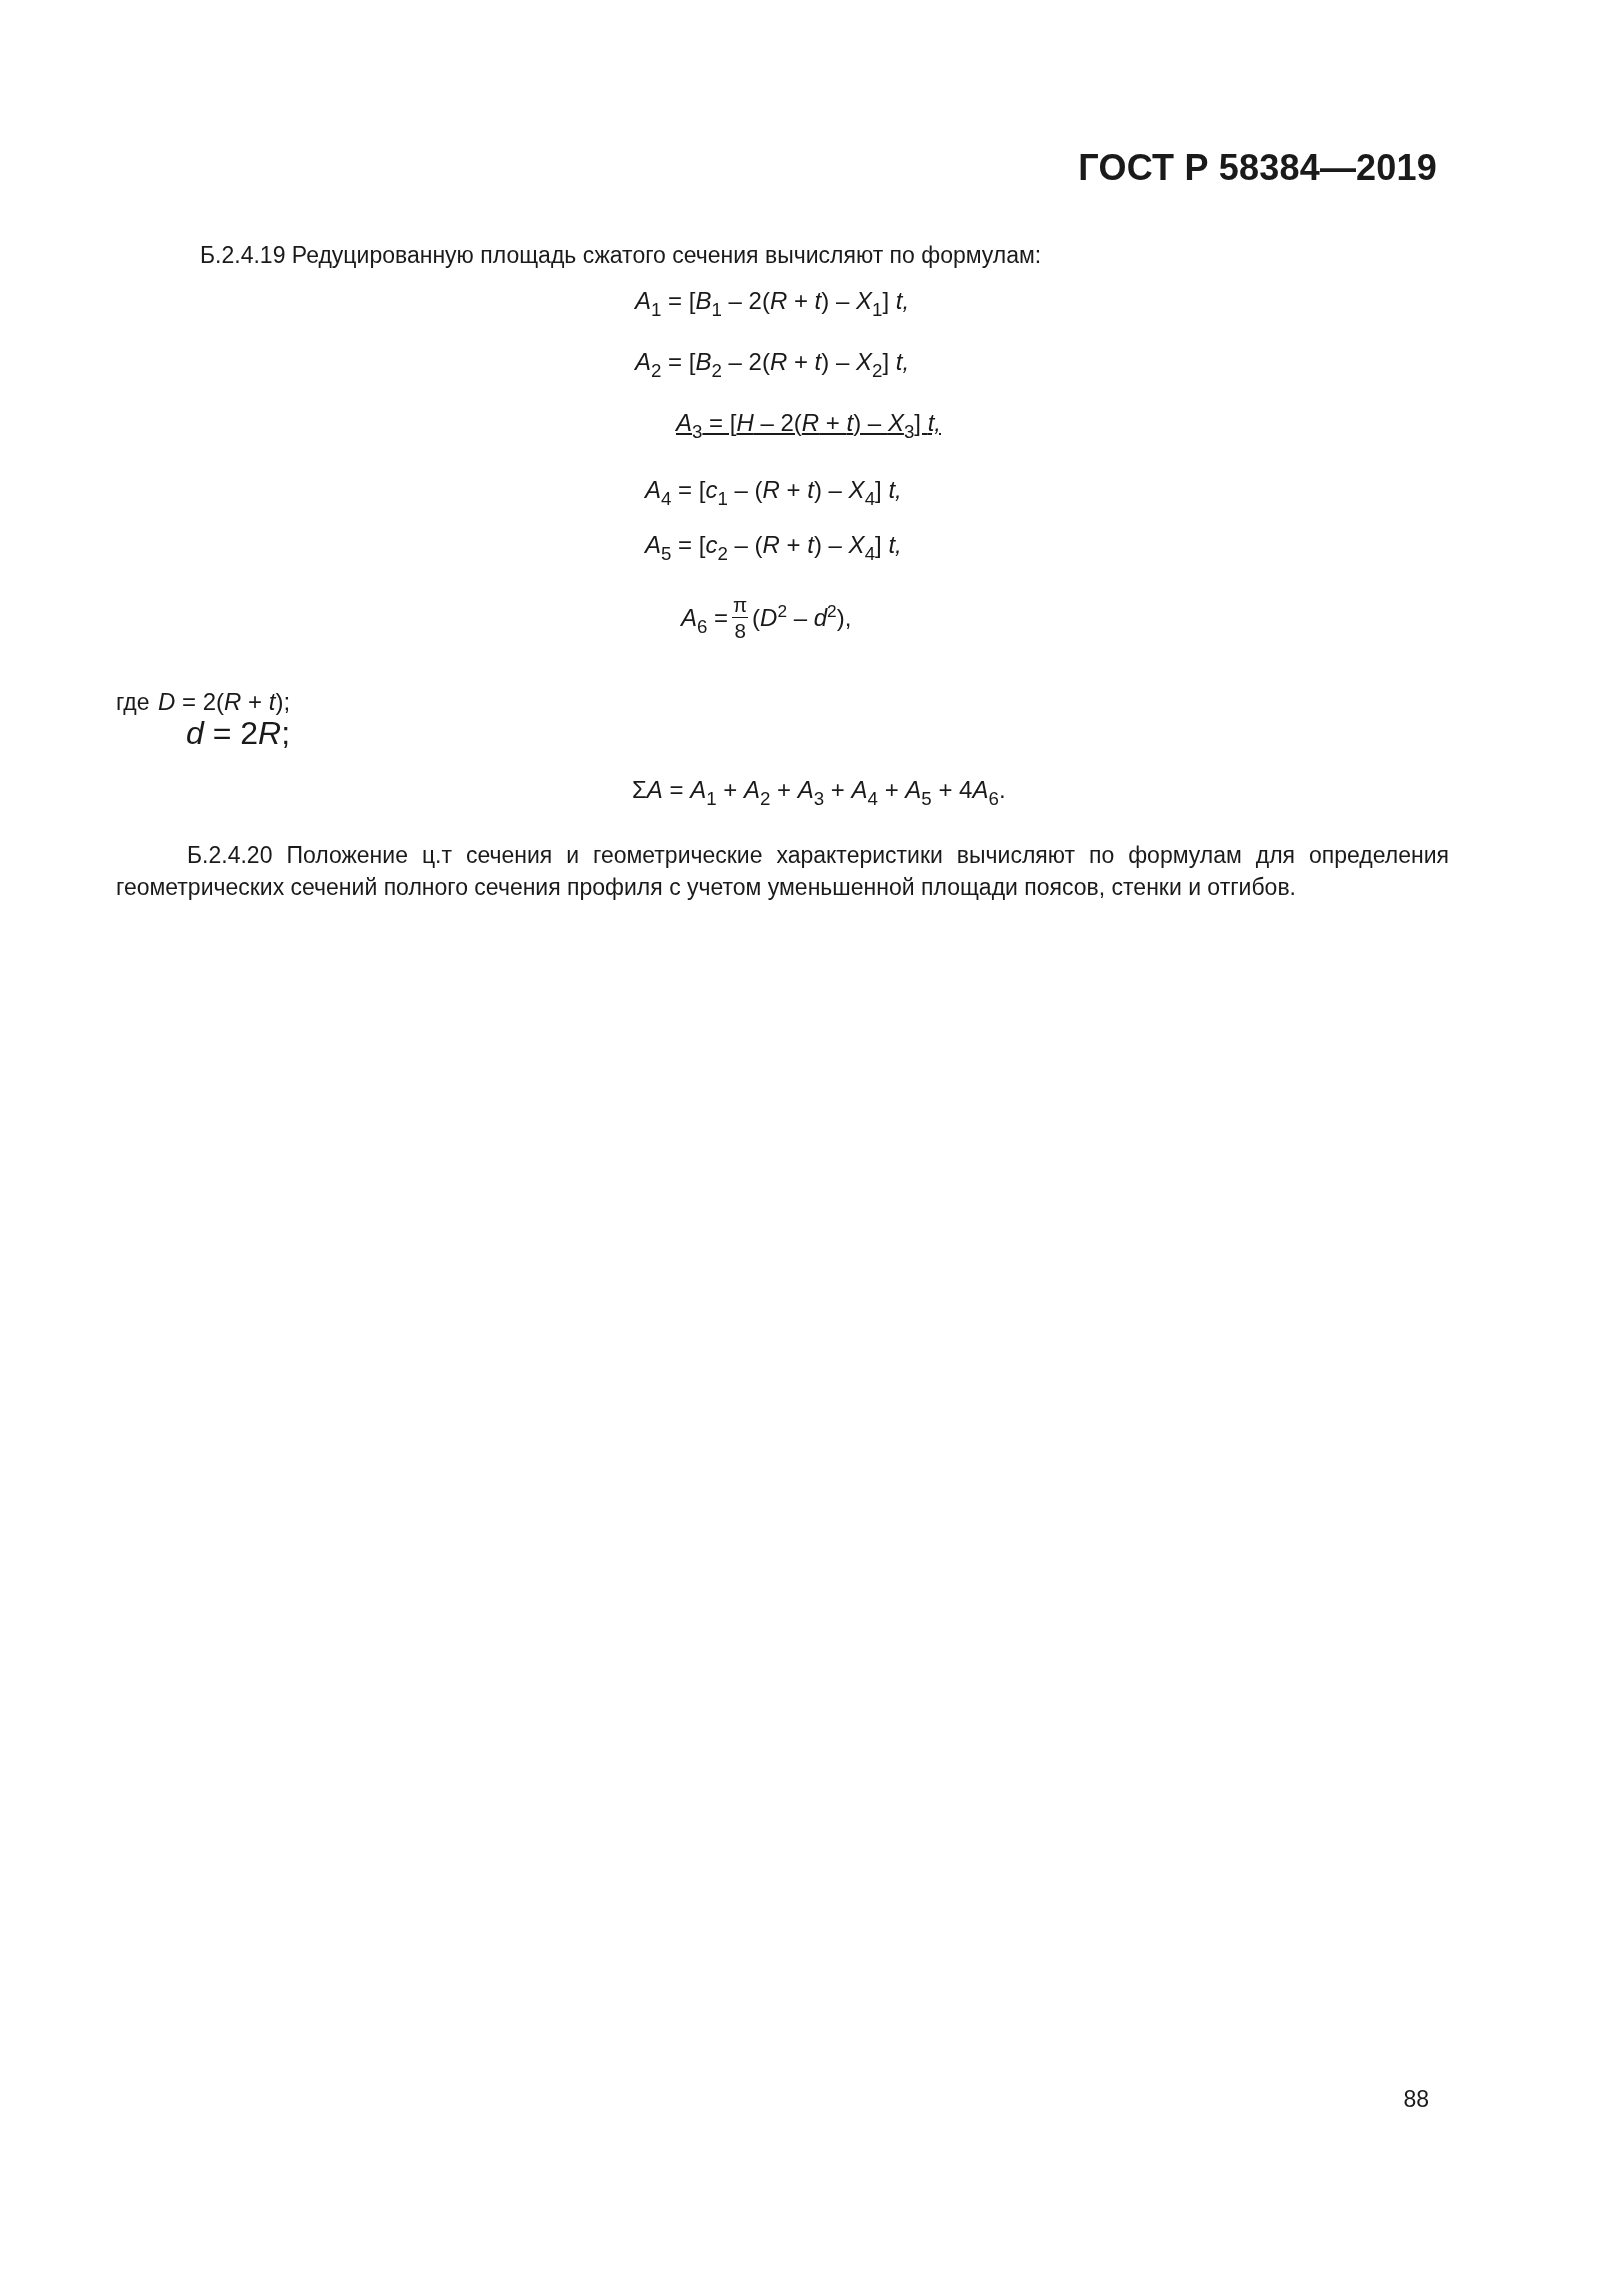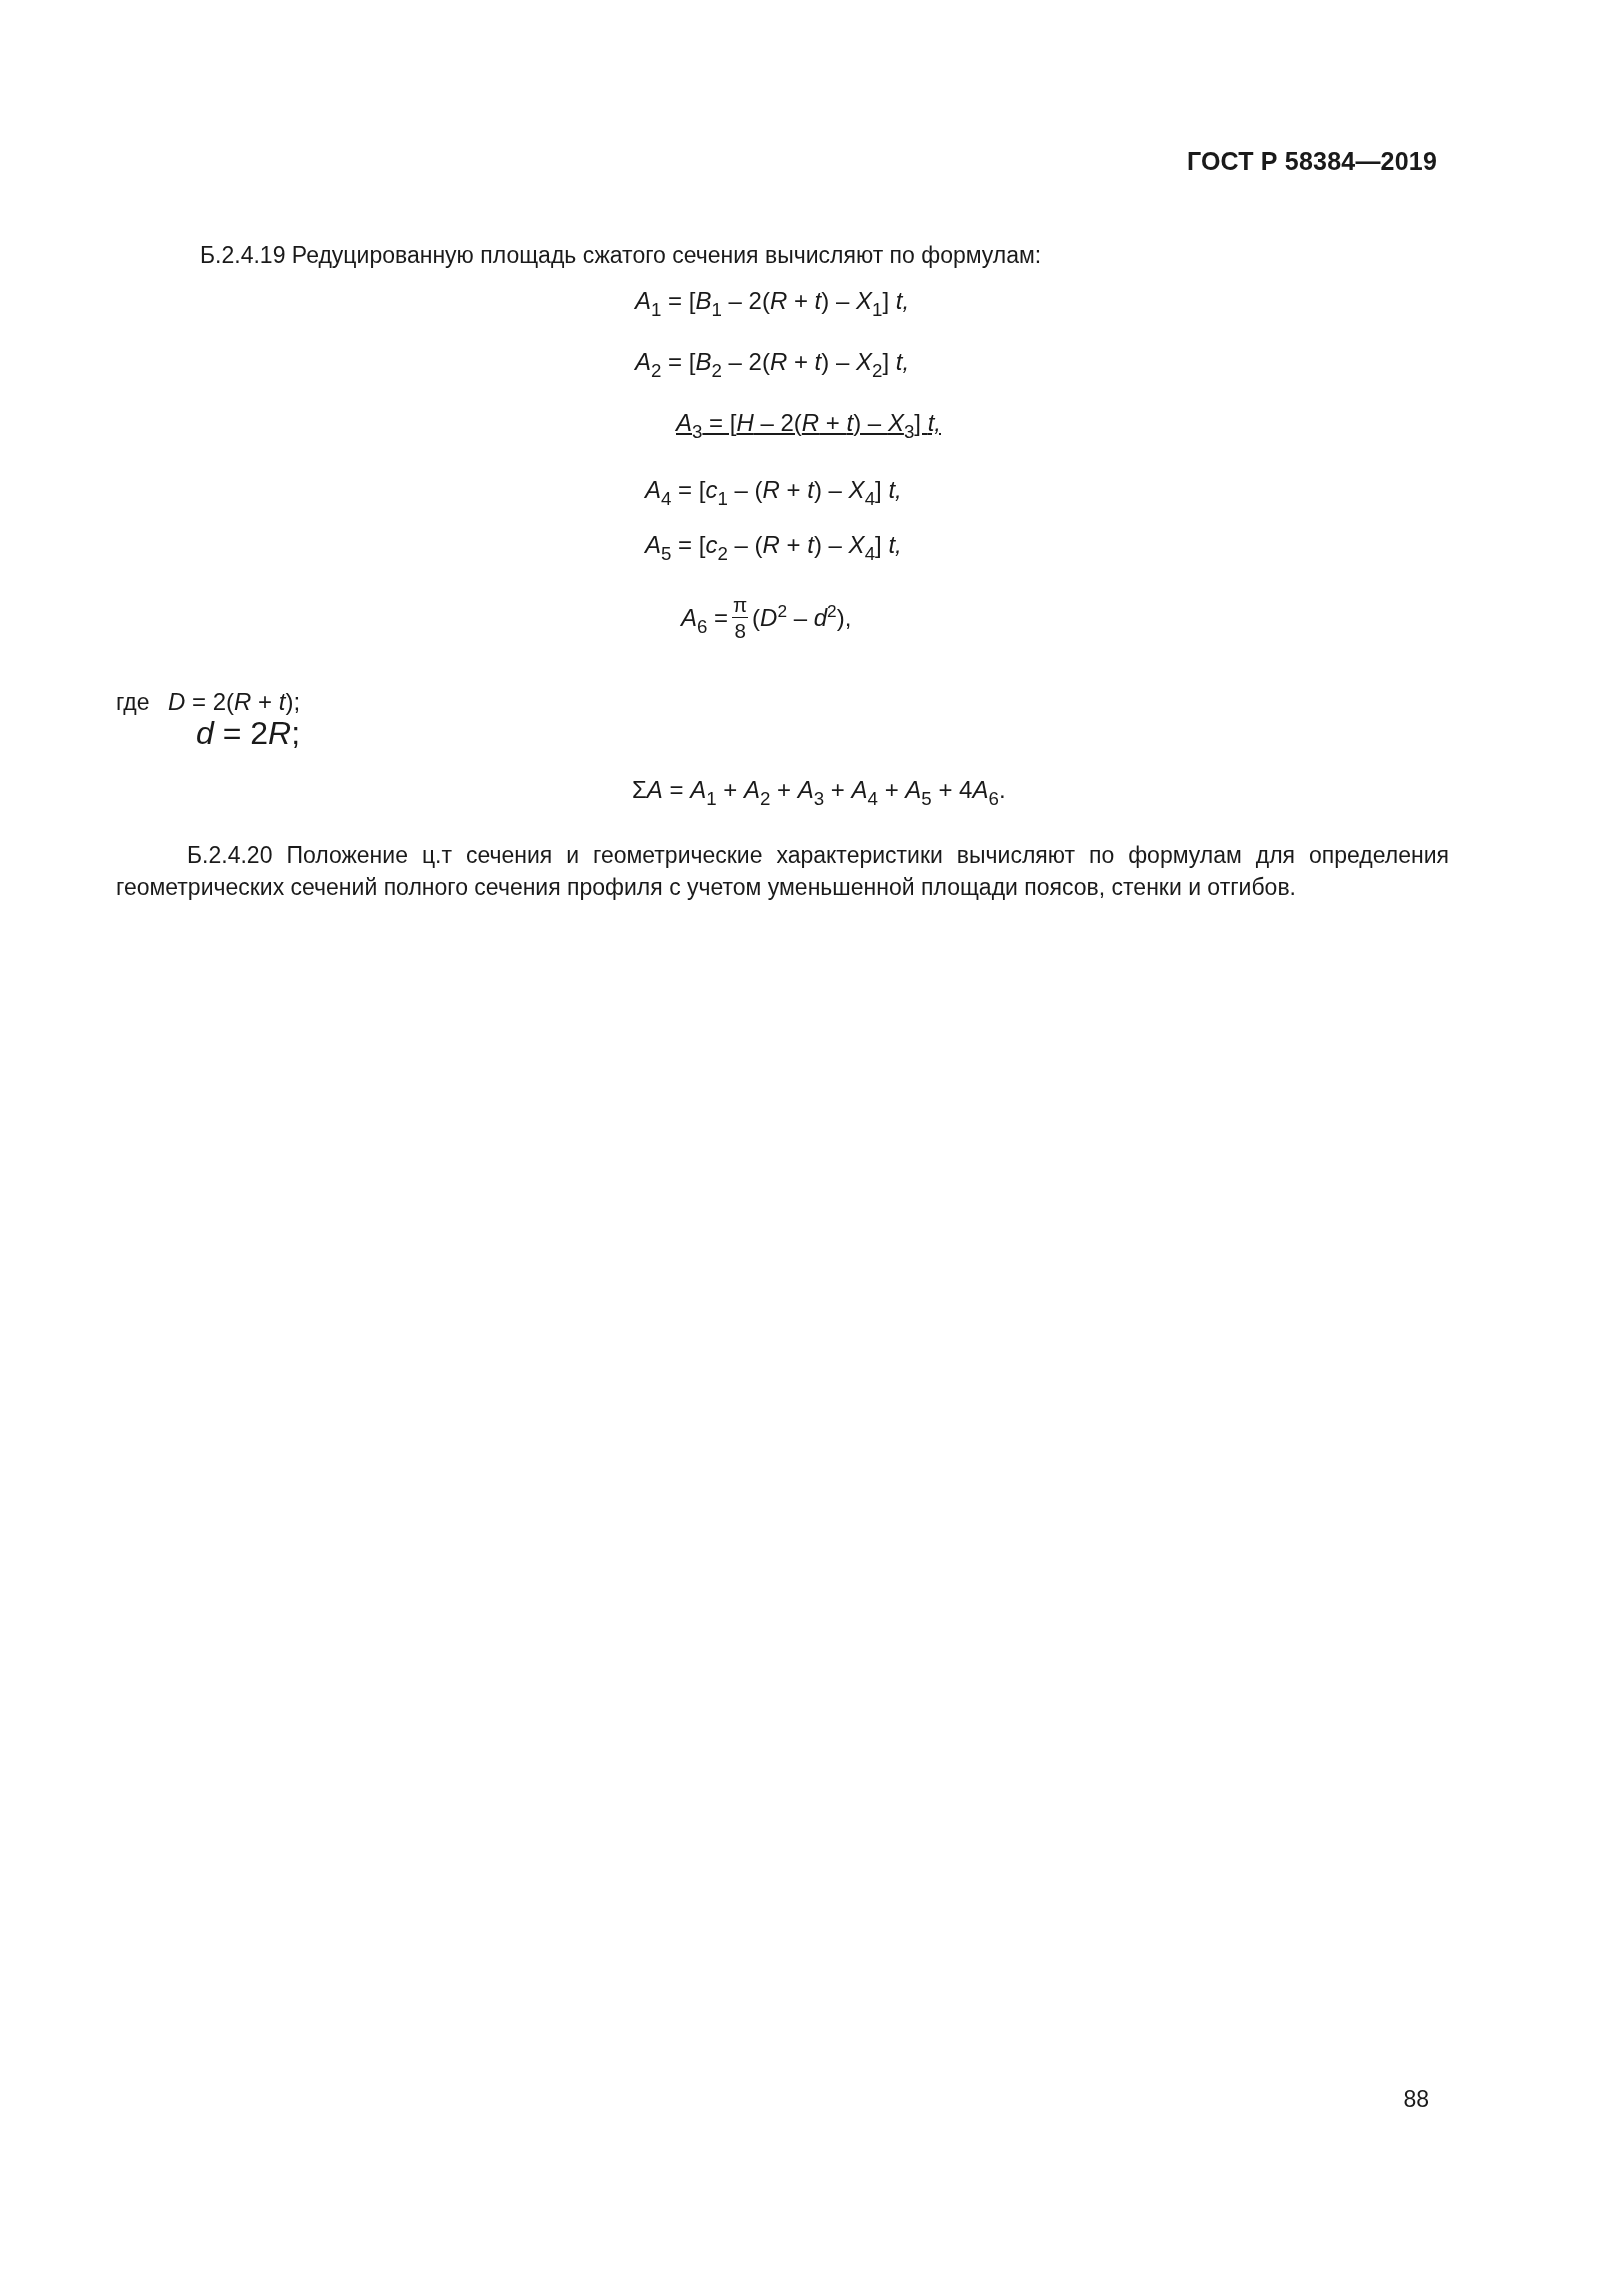--- a/index.html
+++ b/index.html
@@ -2,21 +2,21 @@
 <html><head>
   <meta charset="utf-8">
   <style>
     html, body { margin: 0; padding: 0; background: #ffffff; }
     body {
       width: 1621px; height: 2293px; position: relative; overflow: hidden;
       font-family: "Liberation Sans", sans-serif; color: #1a1a1a;
     }
     .page-header {
       position: absolute; top: 147px; right: 184px;
-      font-weight: bold; font-size: 25px; letter-spacing: 0.2px;
+      font-weight: bold; font-size: 36px; letter-spacing: 0.2px;
     }
     .para {
       position: absolute; font-size: 23px; line-height: 32px;
     }
     .p1 { left: 186px; top: 225px; }
     .p2 { left: 116px; top: 839px; width: 1333px; text-indent: 71px; text-align: justify; }
     .formula {
       position: absolute; font-size: 24px; white-space: nowrap;
     }
     .formula i { font-style: italic; }
@@ -30,21 +30,21 @@
     .f6 { left: 681px; top: 593px; display: flex; align-items: center; }
     .frac { display: inline-flex; flex-direction: column; align-items: center; margin: 0 2.9px; font-size: 20.6px; }
     .frac .num { line-height: 23.5px; padding: 0 2px; }
     .frac .bar { width: 15.7px; border-top: 1.6px solid #1a1a1a; }
     .frac .den { line-height: 25.5px; }
     .where {
       position: absolute; left: 116px; top: 686px; font-size: 23px; line-height: 31px;
     }
     .where .row1 { white-space: nowrap; }
     .where .row2 { padding-left: 47px; white-space: nowrap; font-size: 32px; text-align: right; }
-    .where .f-inline { font-size: 24px; margin-left: 12px; }
+    .where .f-inline { font-size: 24px; margin-left: 2px; }
     .fsum { left: 588px; top: 776px; margin-left: 44px; }
     .page-number {
       position: absolute; top: 2086px; right: 192px; font-size: 23px;
     }
   </style>
 </head>
 <body>
 
 <div class="page-header">ГОСТ Р 58384—2019</div>
 

